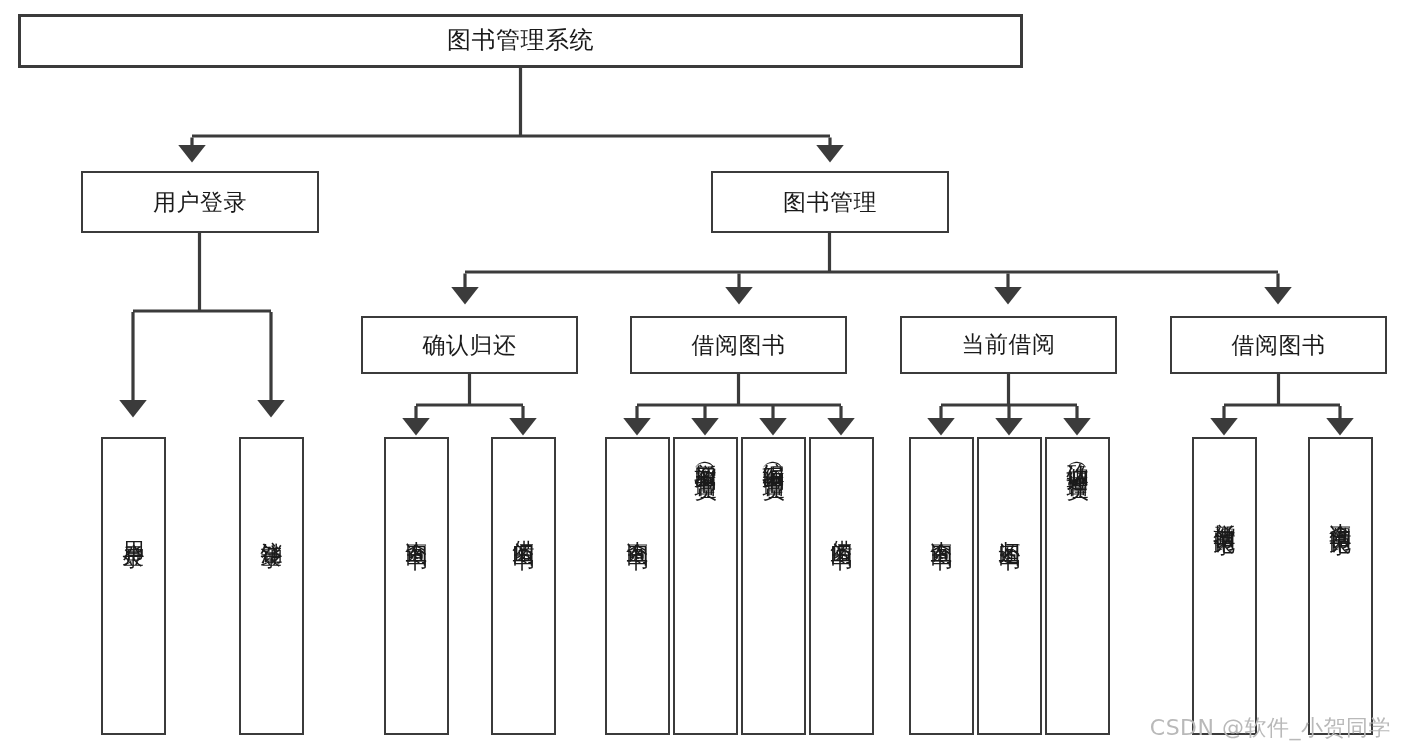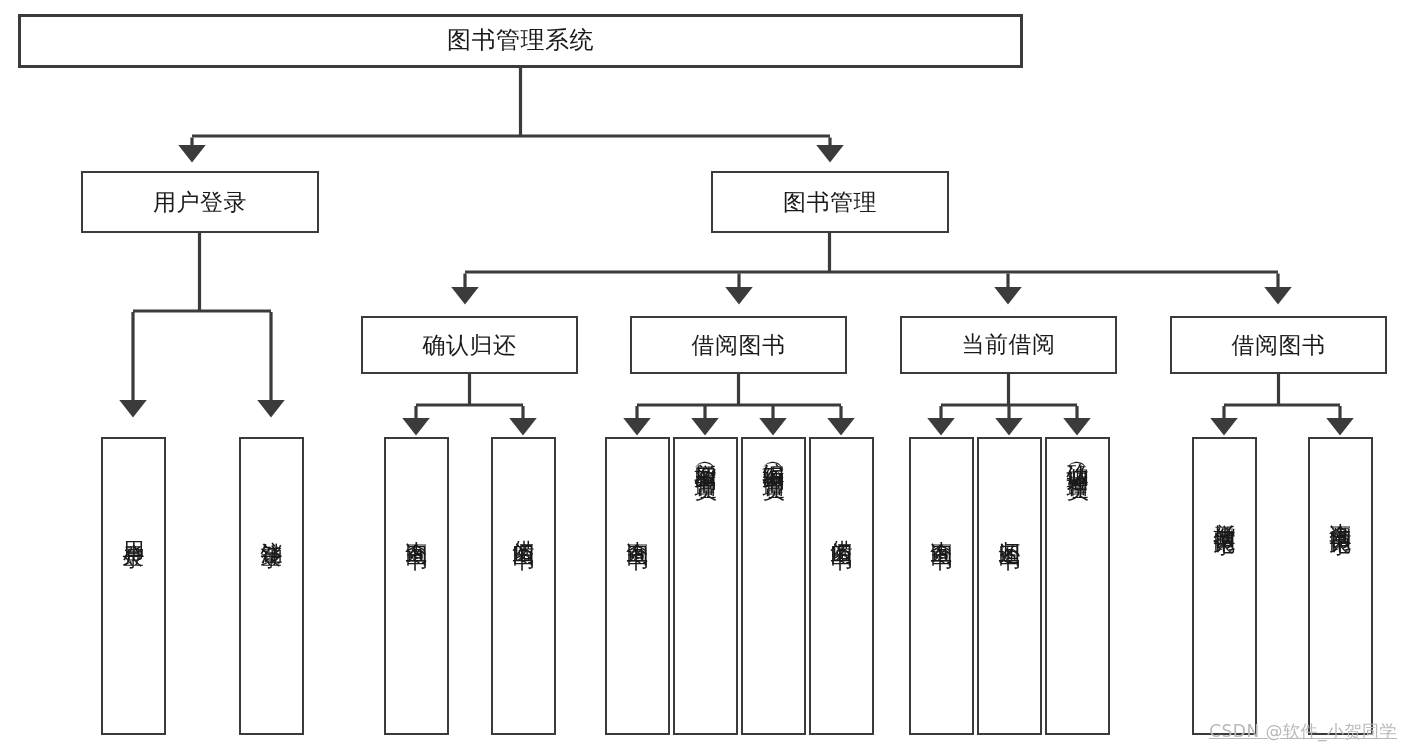--- a/index.html
+++ b/index.html
@@ -66,27 +66,26 @@
     white-space: nowrap;
   }
   .node.vert.mid .lbl {
     margin-top: 78px;
   }
   .node.vert.mid3 .lbl {
     margin-top: 60px;
   }
   #watermark {
     position: absolute;
-    right: 8px;
+    right: 14px;
     bottom: 4px;
-    font-size: 17px;
+    font-size: 22px;
     color: #b9b9b9;
     white-space: nowrap;
     letter-spacing: 0.5px;
-    text-decoration: underline;
   }
 </style>
 </head>
 <body>
 
 <div id="canvas">
 
   <svg class="wires" viewBox="0 0 1405 747">
     <defs>
       <marker id="arw" markerWidth="14" markerHeight="14" refX="4.2" refY="5" orient="auto" markerUnits="strokeWidth">

